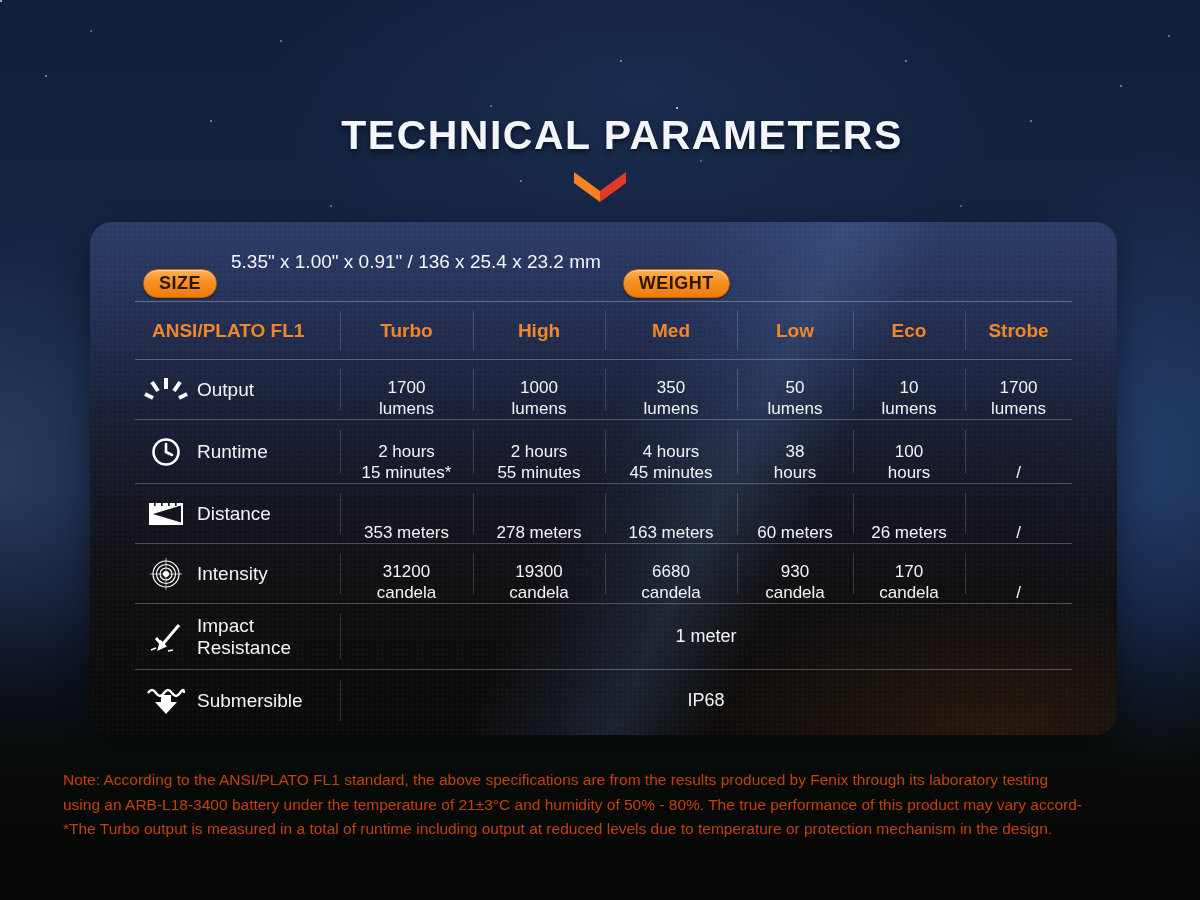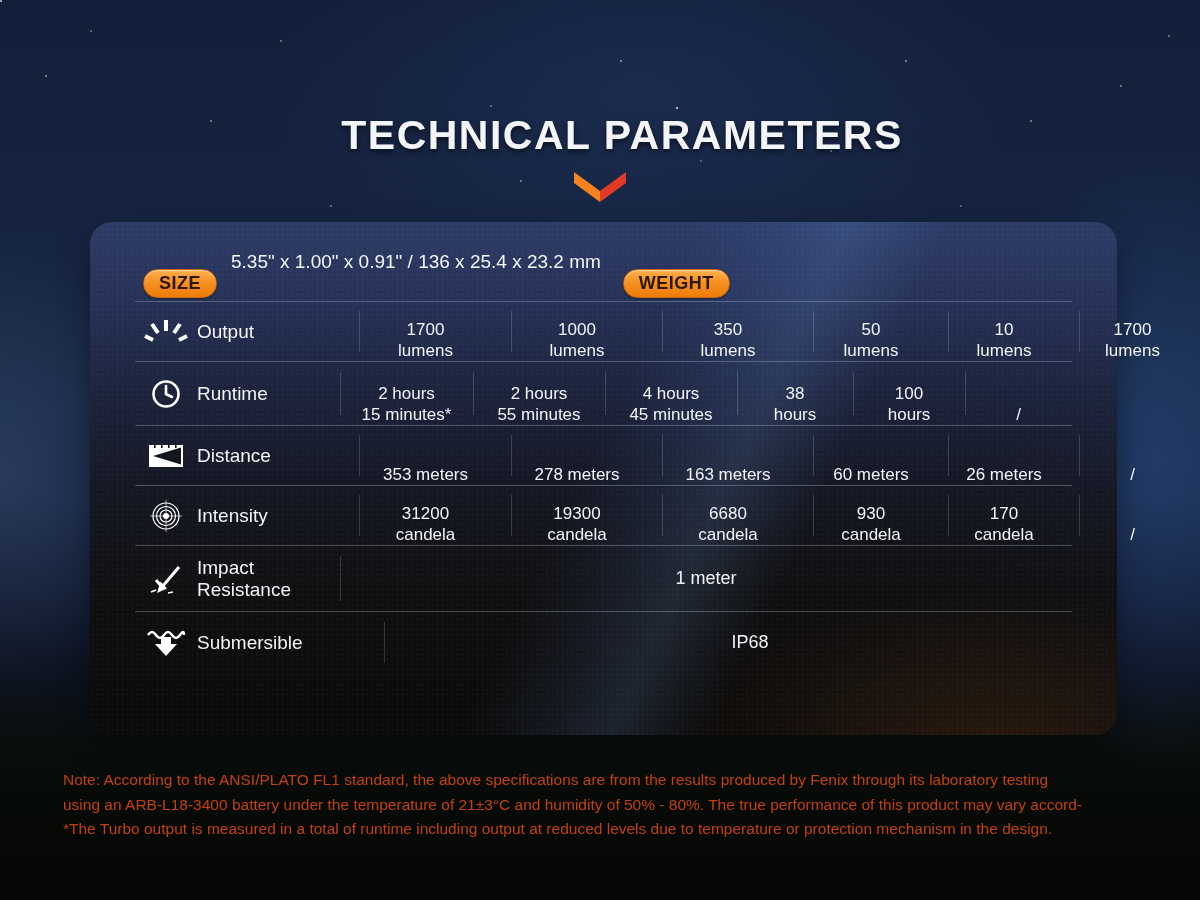--- a/index.html
+++ b/index.html
@@ -80,21 +80,21 @@
   .h-cell.first { justify-content:flex-start; padding-left:17px; }
   .vline::before {
     content:""; position:absolute; left:0; top:16%; height:68%; width:1px;
     background:rgba(255,255,255,0.17);
   }
   .cell { position:relative; height:100%; display:flex; flex-direction:column; align-items:center; justify-content:flex-end; text-align:center; font-size:17px; line-height:21px; color:#f2f4f7; }
   .label-cell { display:flex; flex-direction:row; align-items:center; height:100%; }
   .icon-box { width:62px; display:flex; align-items:center; justify-content:center; flex:0 0 62px; }
   .row-label { font-size:19px; color:#f2f4f7; line-height:22px; max-width:118px; }
   .merged-cell { position:relative; height:100%; display:flex; align-items:center; justify-content:center; font-size:18px; color:#f2f4f7; }
-  .r60 { height:60px;gap:19px; } .r64 { height:64px; } .r66 { height:66px; } .r62 { height:62px;gap:44px; }
+  .r60 { height:60px; } .r64 { height:64px; } .r66 { height:66px; } .r62 { height:62px; }
 
   .note {
     position:absolute; left:63px; top:768px; width:1085px;
     font-size:15.5px; line-height:24.5px; color:#c2410c;
   }
   svg .st { stroke:#fff; fill:none; stroke-width:2.6; }
 </style>
 </head>
 <body>
 
@@ -112,20 +112,29 @@
 <div class="panel">
 
   <div class="sw-row">
     <span class="badge">SIZE</span>
     <span class="sw-text">5.35" x 1.00" x 0.91" / 136 x 25.4 x 23.2 mm</span>
     <span class="badge weight">WEIGHT</span>
   </div>
 
   <div class="spec-table">
 
+    <div class="t-row header-row">
+      <div class="h-cell first">ANSI/PLATO FL1</div>
+      <div class="h-cell vline">Turbo</div>
+      <div class="h-cell vline">High</div>
+      <div class="h-cell vline">Med</div>
+      <div class="h-cell vline">Low</div>
+      <div class="h-cell vline">Eco</div>
+      <div class="h-cell vline">Strobe</div>
+    </div>
 
     <div class="t-row r60">
       <div class="label-cell">
         <span class="icon-box">
           <svg width="44" height="30" viewBox="0 0 44 30">
             <g stroke="#fff" stroke-width="4" stroke-linecap="butt">
               <line x1="22" y1="14" x2="22" y2="3"></line>
               <line x1="30" y1="16" x2="36" y2="7"></line>
               <line x1="14" y1="16" x2="8" y2="7"></line>
               <line x1="35" y1="23" x2="43" y2="19"></line>

